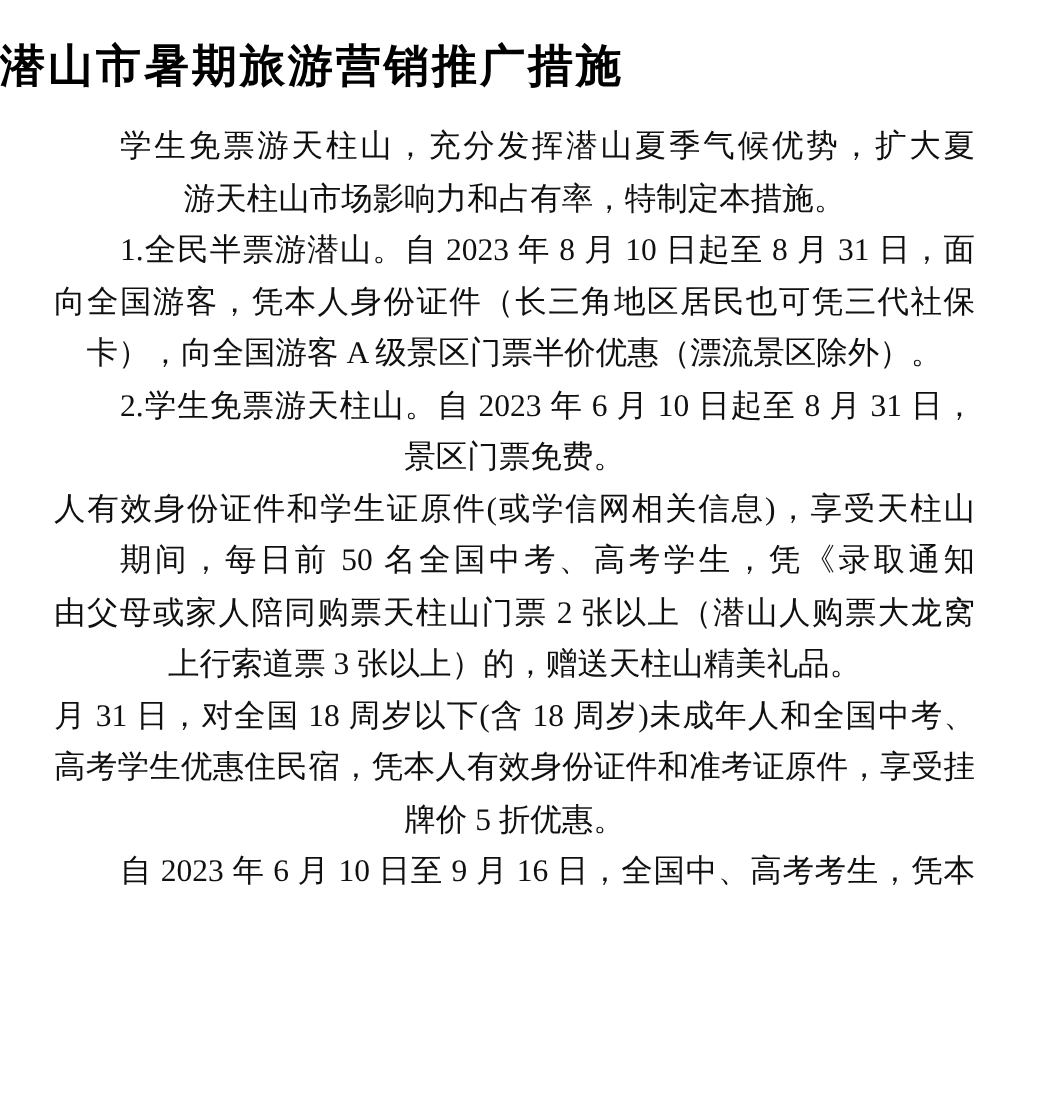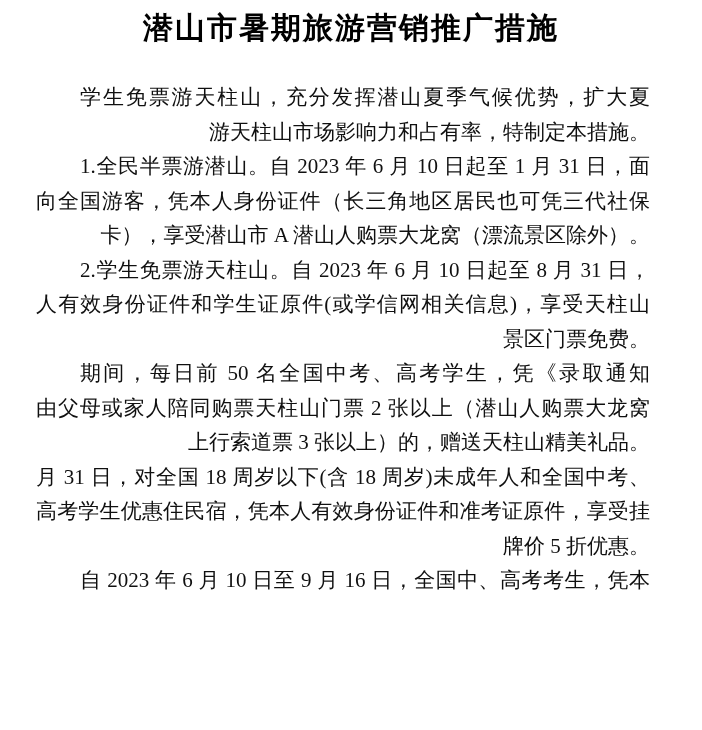--- a/index.html
+++ b/index.html
@@ -11,42 +11,42 @@
     position: relative;
     width: 702px;
     height: 730px;
     background: #ffffff;
     color: #101010;
     font-family: "Liberation Serif", "DejaVu Serif", serif;
     overflow: hidden;
   }
   .doc-title {
     position: absolute;
-    top: 8px;
+    top: 24px;
     left: 0;
     width: 702px;
-    text-align: center;
+    text-align: left;
     font-size: 30px;
     font-weight: 700;
     letter-spacing: 2px;
     color: #000000;
     font-family: "Liberation Serif", "DejaVu Serif", serif;
   }
   .doc-body {
     position: absolute;
     top: 80px;
     left: 36px;
     width: 614px;
   }
   .line {
     height: 34.5px;
     line-height: 34.5px;
     font-size: 21px;
     overflow: hidden;
-    text-align: right;
+    text-align: center;
   }
   
   .line.j {
     text-align: justify;
     text-align-last: justify;
     text-justify: inter-character;
   }
   
   .line.ind {
     text-indent: 44px;
@@ -59,26 +59,26 @@
   }
 </style>
 </head>
 <body>
 
 <div class="page">
   <div class="doc-title"><span>潜山市暑期旅游营销推广措施</span></div>
   <div class="doc-body">
     <div class="line ind j">学生免票游天柱山，充分发挥潜山夏季气候优势，扩大夏</div>
     <div class="line">游天柱山市场影响力和占有率，特制定本措施。</div>
-    <div class="line ind j">1.全民半票游潜山。自 2023 年 6 月 10 日起至 1 月 31 日，面</div>
+    <div class="line ind j">1.全民半票游潜山。自 2023 年 8 月 10 日起至 8 月 31 日，面</div>
     <div class="line j">向全国游客，凭本人身份证件（长三角地区居民也可凭三代社保</div>
-    <div class="line">卡），享受潜山市 A 潜山人购票大龙窝（漂流景区除外）。</div>
+    <div class="line">卡），向全国游客 A 级景区门票半价优惠（漂流景区除外）。</div>
     <div class="line ind j">2.学生免票游天柱山。自 2023 年 6 月 10 日起至 8 月 31 日，</div>
+    <div class="line">景区门票免费。</div>
     <div class="line j">人有效身份证件和学生证原件(或学信网相关信息)，享受天柱山</div>
-    <div class="line">景区门票免费。</div>
     <div class="line ind j">期间，每日前 50 名全国中考、高考学生，凭《录取通知书》，</div>
     <div class="line j">由父母或家人陪同购票天柱山门票 2 张以上（潜山人购票大龙窝</div>
     <div class="line">上行索道票 3 张以上）的，赠送天柱山精美礼品。</div>
     <div class="line j">月 31 日，对全国 18 周岁以下(含 18 周岁)未成年人和全国中考、</div>
     <div class="line j">高考学生优惠住民宿，凭本人有效身份证件和准考证原件，享受挂</div>
     <div class="line">牌价 5 折优惠。</div>
     <div class="line ind j">自 2023 年 6 月 10 日至 9 月 16 日，全国中、高考考生，凭本</div>
   </div>
 </div>
 

